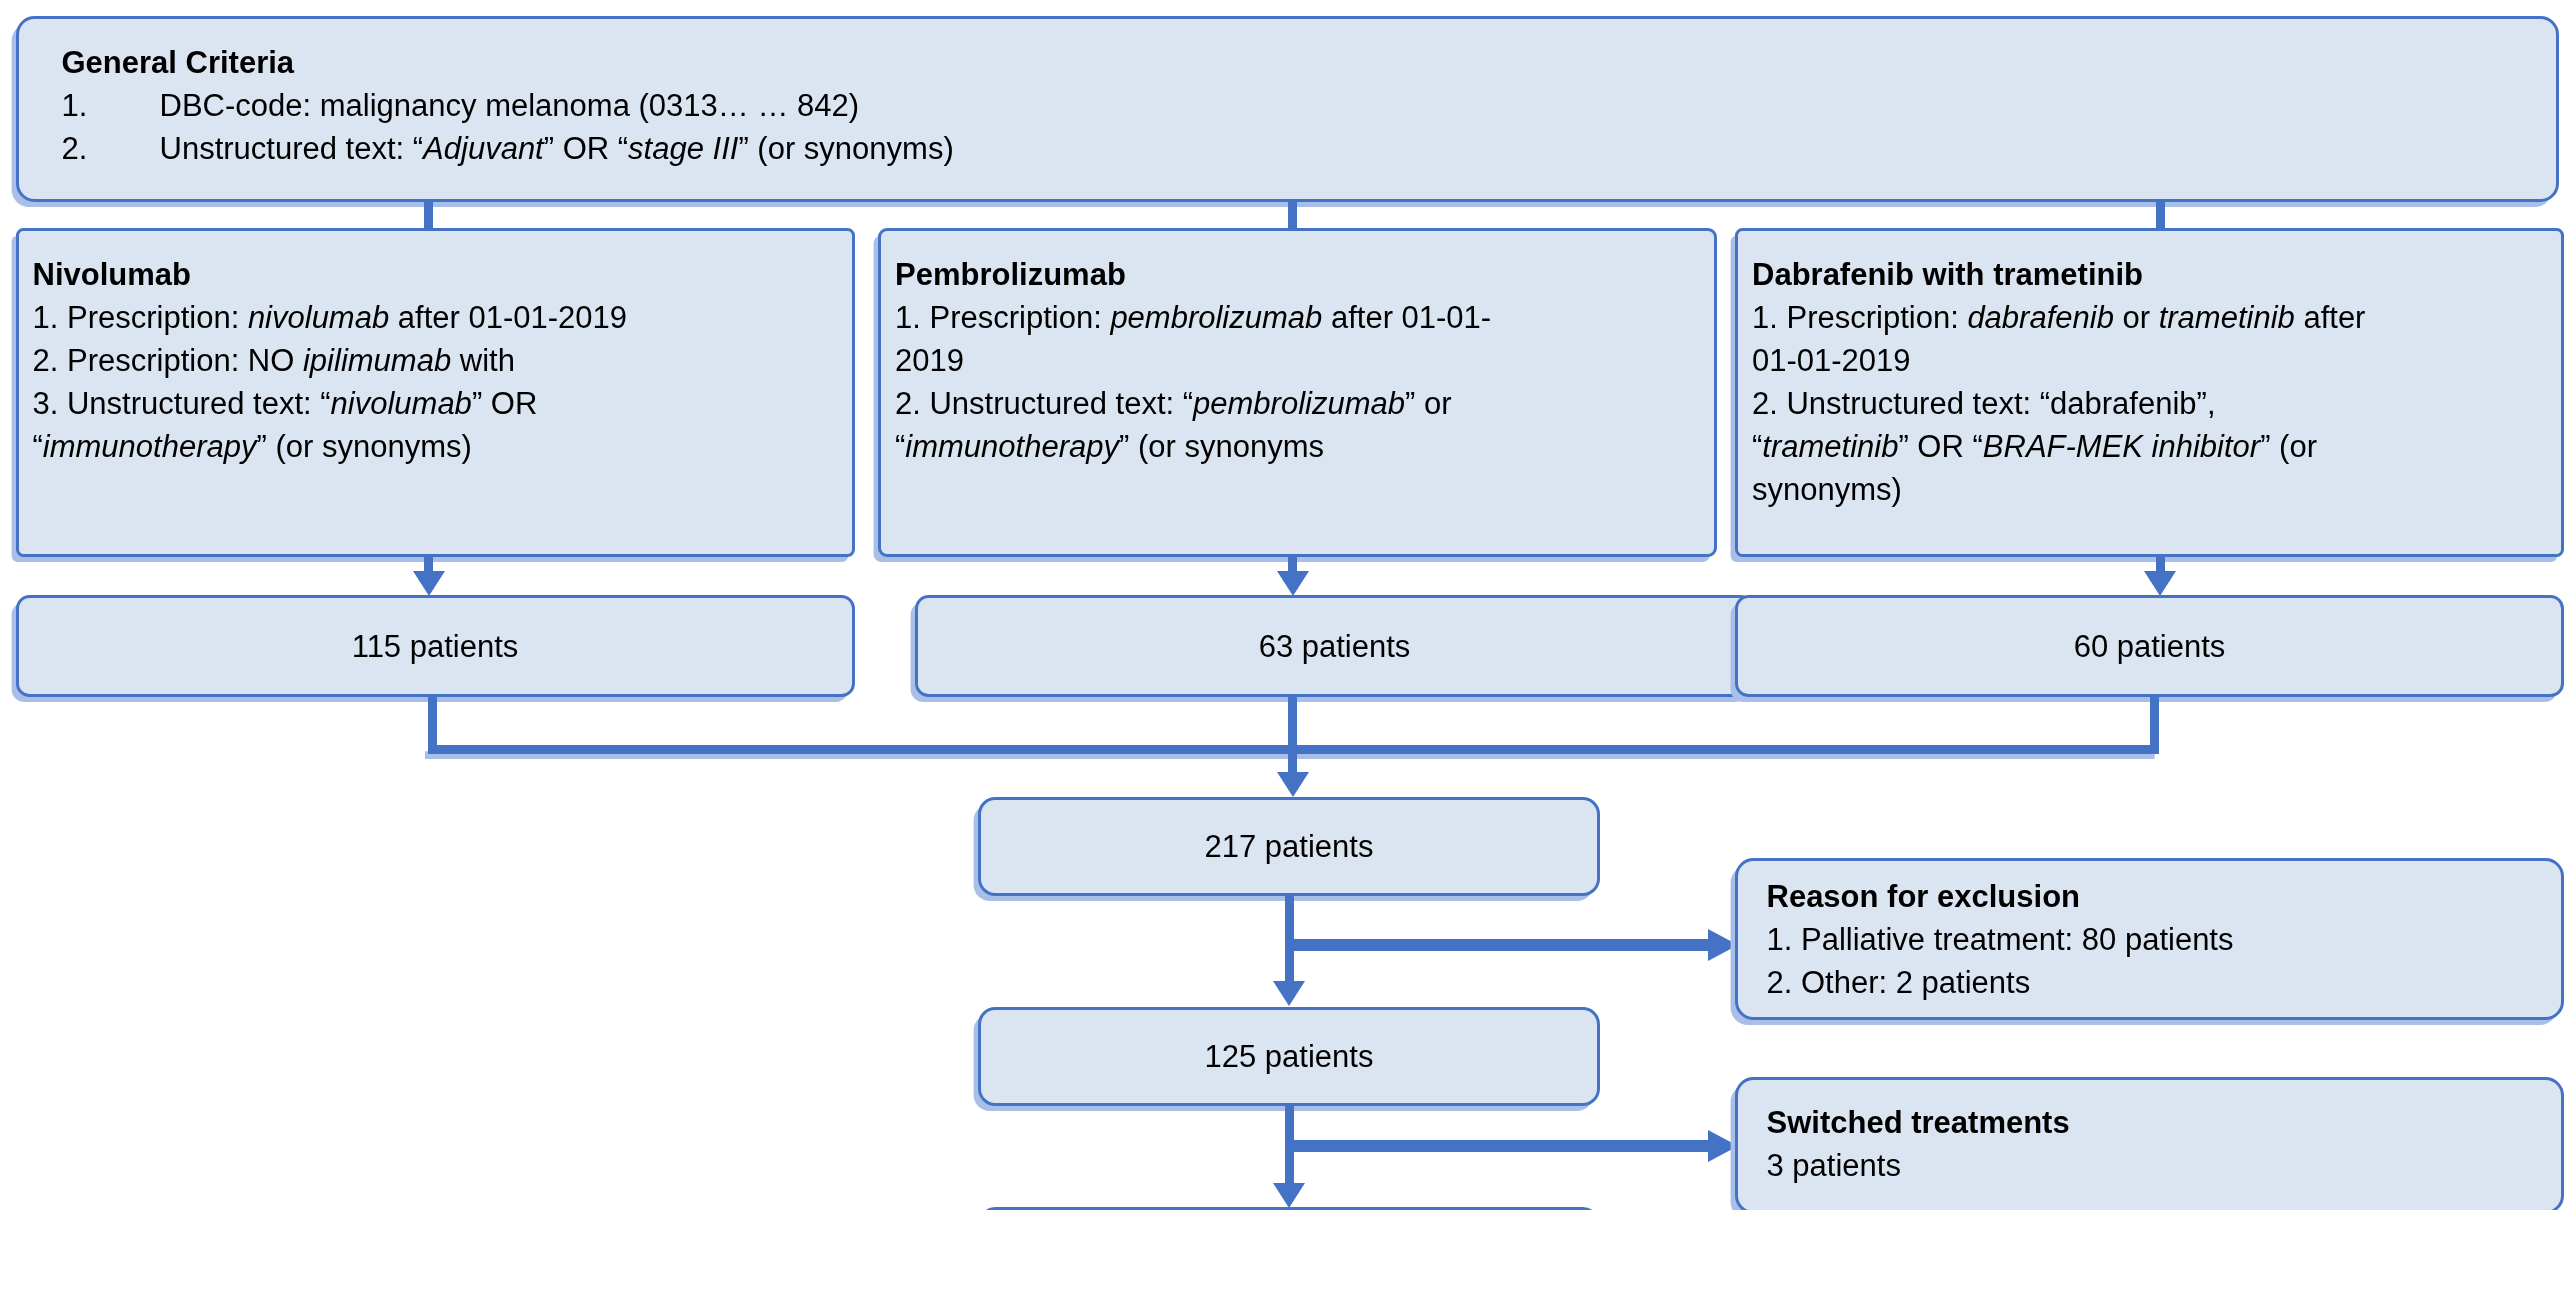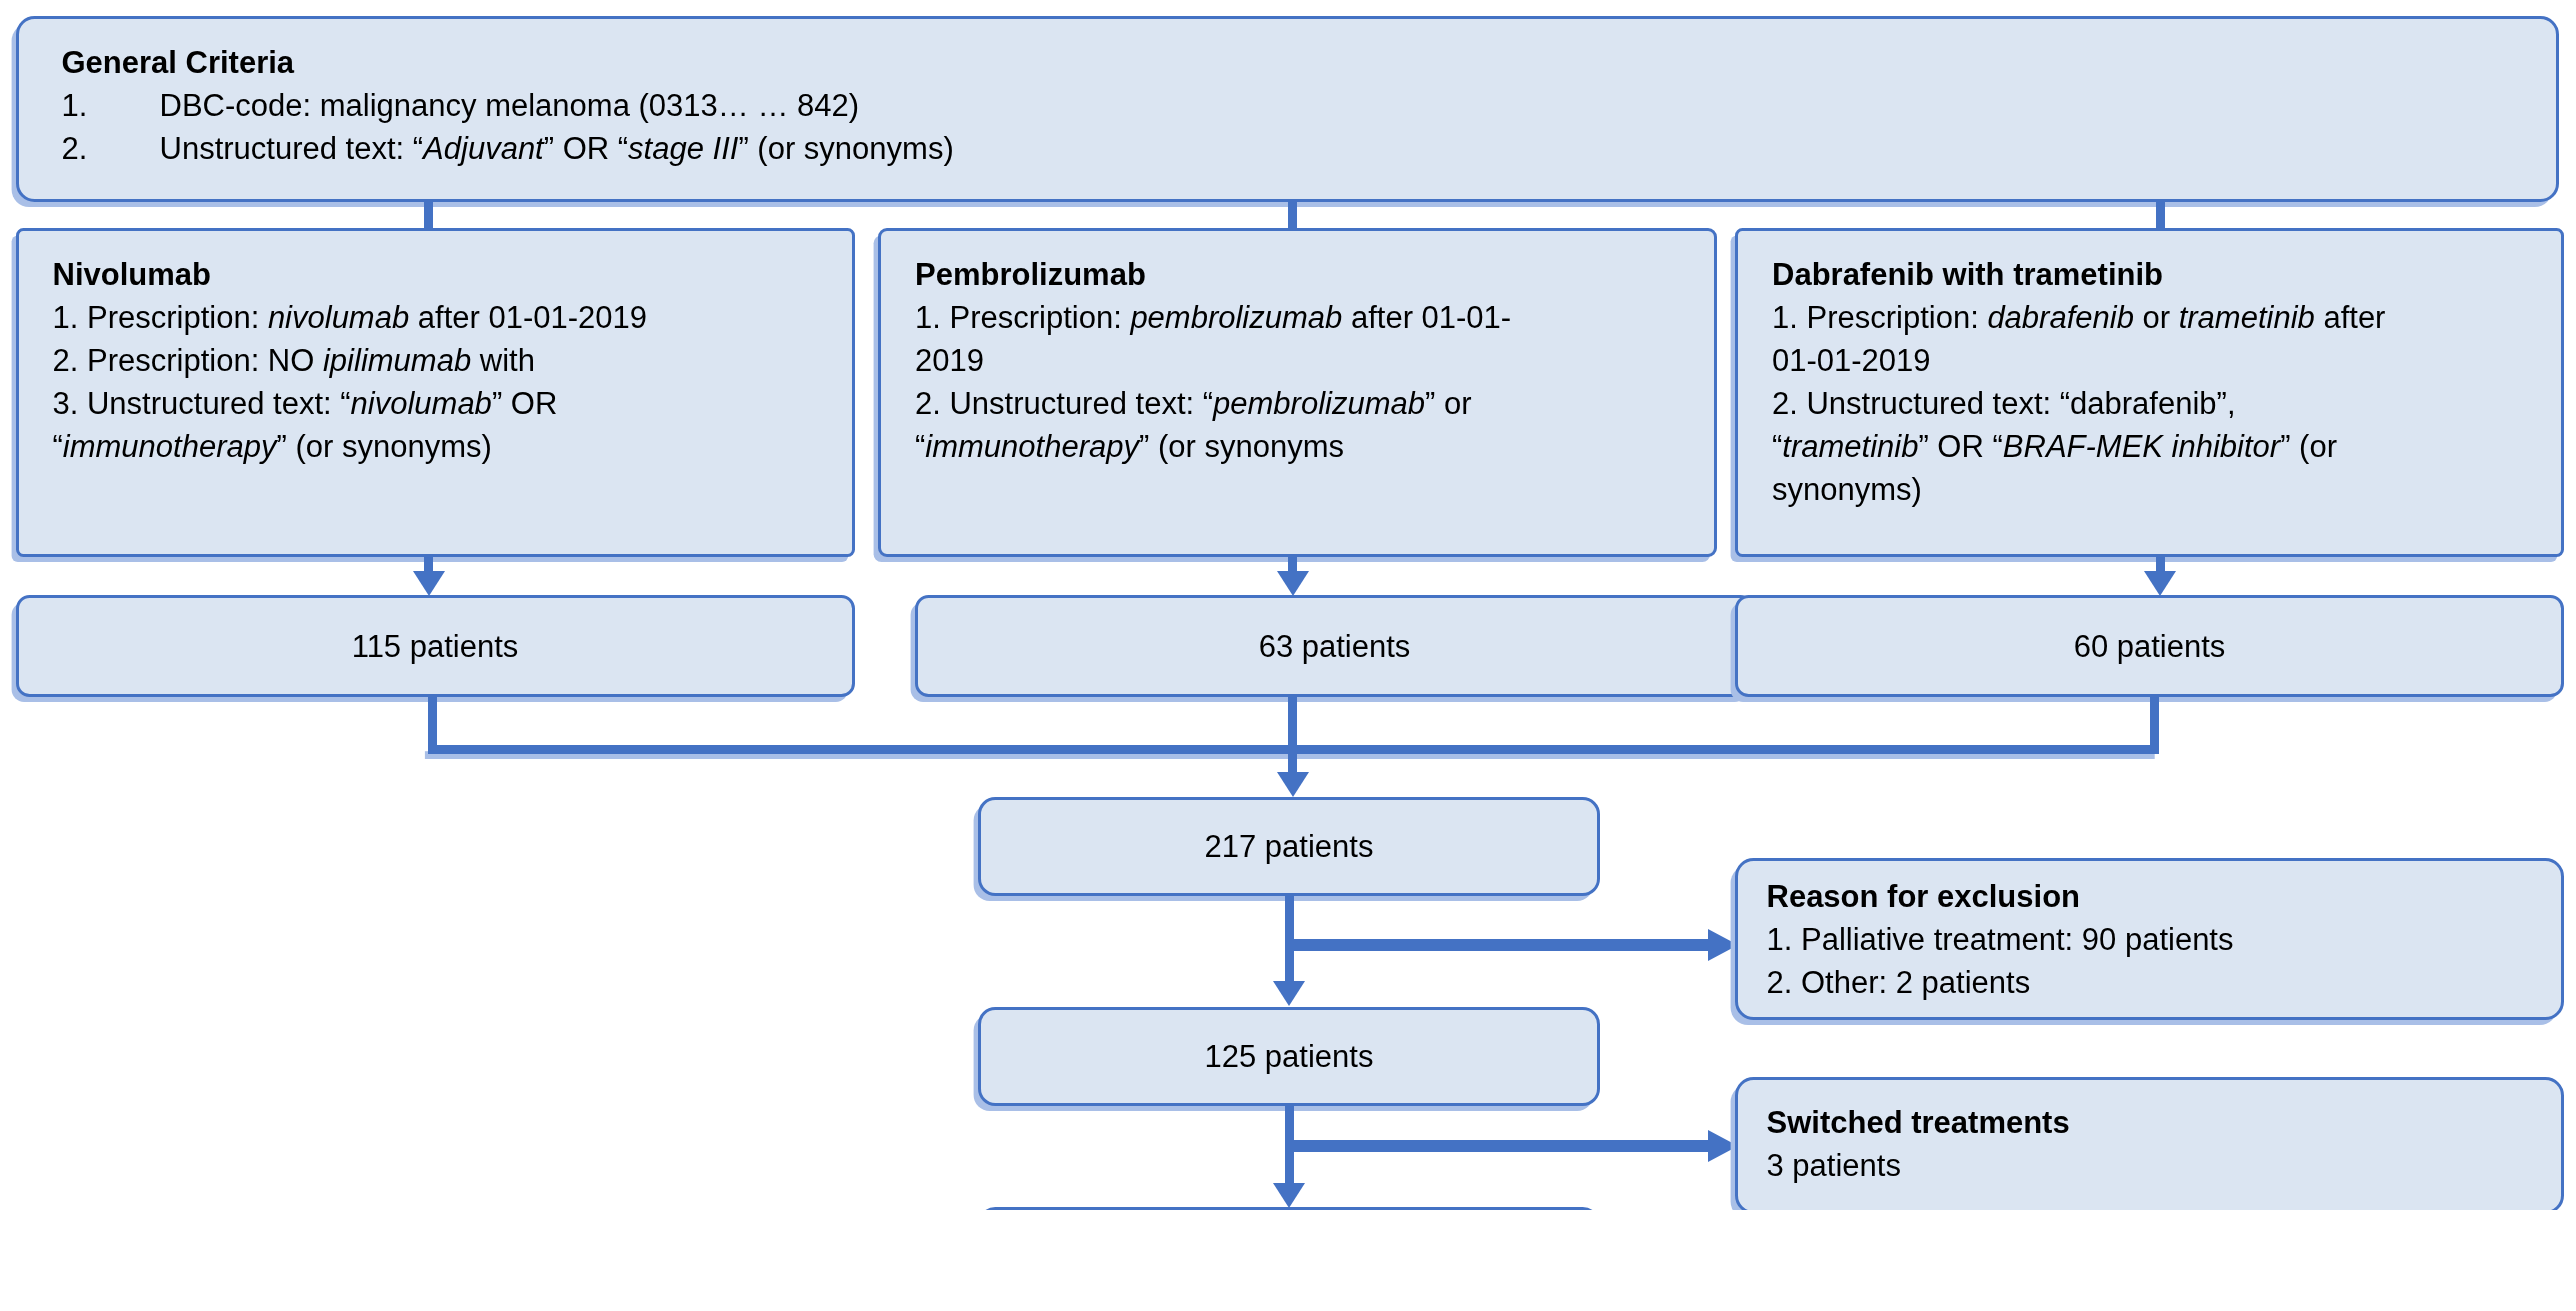--- a/index.html
+++ b/index.html
@@ -6,21 +6,21 @@
   #canvas {
     position:relative; width:2576px; height:1210px; background:#ffffff;
     font-family:"Liberation Sans", sans-serif; color:#000000;
     font-size:31px; line-height:43px;
   }
   .box {
     position:absolute; box-sizing:border-box;
     background:#dbe5f2; border:3.7px solid #4472c4;
     box-shadow:-5.6px 6.2px 0 -1.2px #a9bfe7;
   }
-  .panel { padding:22px 34px; }
+  .panel { padding:22px 14px; }
   .box-title { font-weight:bold; }
   .item, .gtext { white-space:pre-line; }
   .gitem { display:flex; }
   .gnum { width:98px; flex:none; }
   .gtext { flex:1; }
   .count { display:flex; align-items:center; justify-content:center; }
   .line { position:absolute; background:#4472c4; }
   .line-shadow { box-shadow:-3.7px 5.6px 0 -0.6px #a9bfe7; }
   .tri-down {
     position:absolute; width:0; height:0;
@@ -107,21 +107,21 @@
     <span>217 patients</span>
   </div>
 
   <div class="line" style="left:1285px; top:894px; width:8.7px; height:88px;"></div>
   <div class="tri-down" style="left:1273px; top:981px;"></div>
   <div class="line" style="left:1290px; top:939px; width:418px; height:12.4px;"></div>
   <div class="tri-right" style="left:1708px; top:929px;"></div>
 
   <div class="box panel" style="left:1735px; top:858px; width:829px; height:162px; border-radius:18.6px; padding:13.6px 28.5px;">
     <div class="box-title">Reason for exclusion</div>
-    <div class="item"><span>1. Palliative treatment: 90 patients</span></div>
+    <div class="item"><span>1. Palliative treatment: 80 patients</span></div>
     <div class="item"><span>2. Other: 2 patients</span></div>
   </div>
 
   <div class="box count" style="left:978px; top:1007px; width:622px; height:99px; border-radius:17.3px;">
     <span>125 patients</span>
   </div>
 
   <div class="line" style="left:1285px; top:1105px; width:8.7px; height:79px;"></div>
   <div class="tri-down" style="left:1273px; top:1183px;"></div>
   <div class="line" style="left:1290px; top:1140px; width:418px; height:12.4px;"></div>

